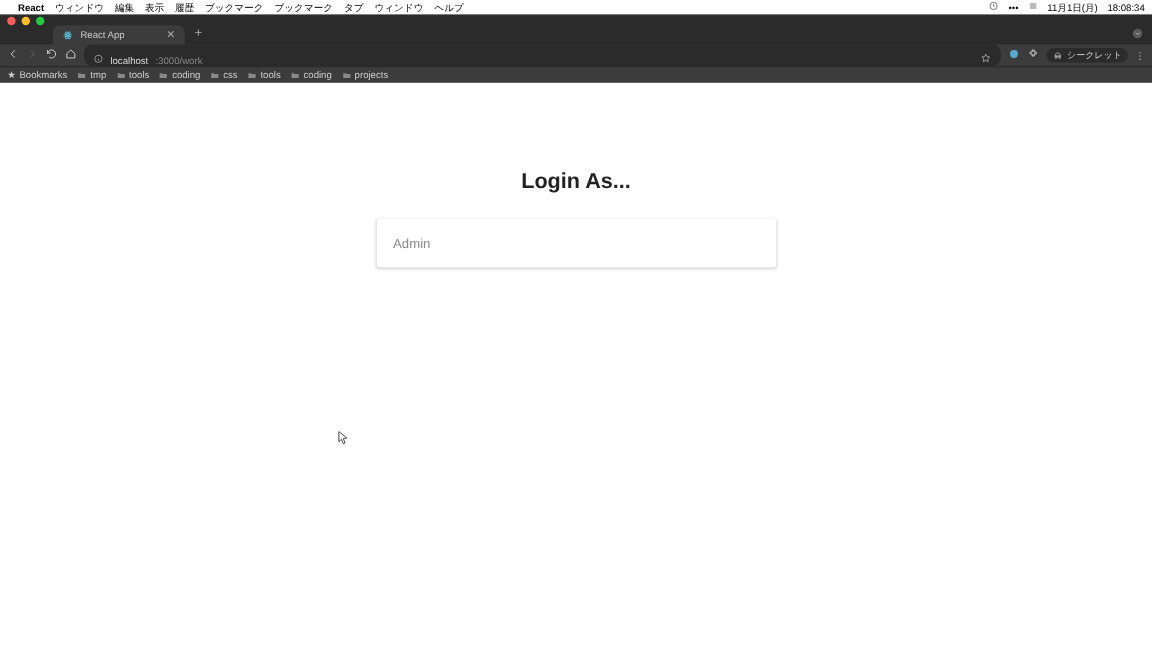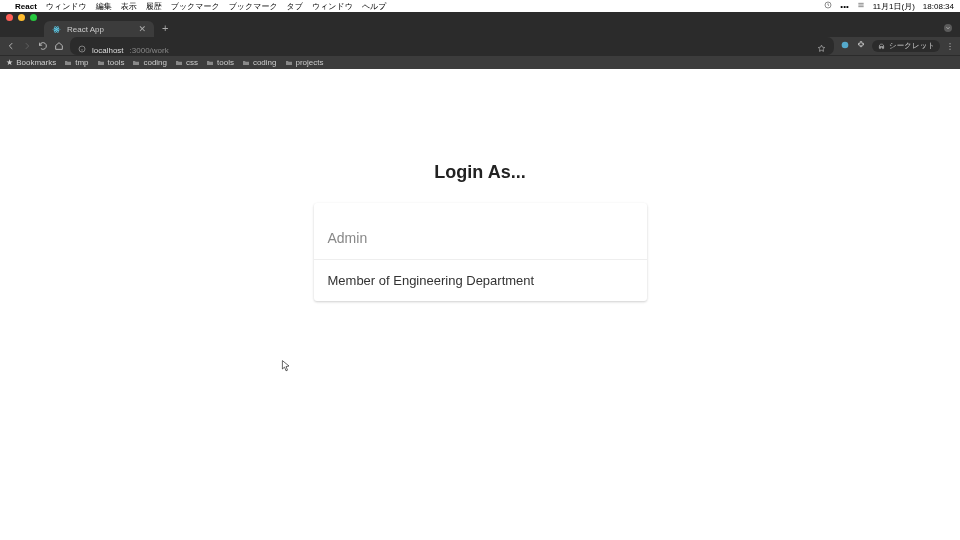--- a/index.html
+++ b/index.html
@@ -48,27 +48,27 @@
 
     .bkbar { background: #3c3c3c; height: 14px; display: flex; align-items: center; padding: 0 6px; gap: 8px; font-size: 8px; color: #ccc; border-top: 1px solid #2b2b2b; }
     .bkbar .bk { display: flex; align-items: center; gap: 3px; }
     .bkbar .bk svg { width: 8px; height: 8px; }
     .bkbar .spacer { flex: 1; }
     .bkbar .rightbk { display: flex; align-items: center; gap: 8px; }
     .bkbar .sep { width: 1px; height: 10px; background: #555; }
 
     
     .page { background: #fff; height: calc(540px - 12px - 7px - 18px - 18px - 14px); position: relative; }
-    .page .wrap { width: 333px; margin: 0 auto; padding-top: 93px; }
+    .page .wrap { width: 333px; margin: 0 auto; padding-top: 72px; }
     .page h1 { font-size: 18px; font-weight: 600; color: #222; text-align: center; margin-bottom: 20px; }
     .card { background: #fff; border-radius: 3px; box-shadow: 0 1px 3px rgba(0,0,0,0.12), 0 1px 2px rgba(0,0,0,0.08); }
     .row { padding: 13px 14px; border-bottom: 1px solid #eee; cursor: pointer; }
     .row:last-child { border-bottom: none; }
     .row .title { font-size: 13px; color: #333; }
-    .row .sub { font-size: 14px; color: #888; margin-top: 14px; }
+    .row .sub { font-size: 11px; color: #888; margin-top: 3px; }
 
     .cursor { position: absolute; left: 281px; top: 289px; }
     .cursor svg { width: 10px; height: 12px; }
   </style>
 </head>
 <body>
 
 <div class="menubar">
   <span class="apple"></span>
   <span class="appname">React</span>
@@ -220,23 +220,20 @@
   </div>
 </div>
 
 <div class="page">
   <div class="wrap">
     <h1>Login As...</h1>
     <div class="card">
       <div class="row">
         <div class="sub">Admin</div>
       </div>
-      <div class="row">
-        <div class="title">Member of Engineering Department</div>
-      </div>
     </div>
   </div>
 
   <div class="cursor">
     <svg viewBox="0 0 16 20">
         <path d="M2 1l0 14 3.6-3.2L8 18l2.5-1-2.3-6.1L13 10z" fill="#fff" stroke="#000" stroke-width="1"></path>
       </svg>
   </div>
 </div>
 

